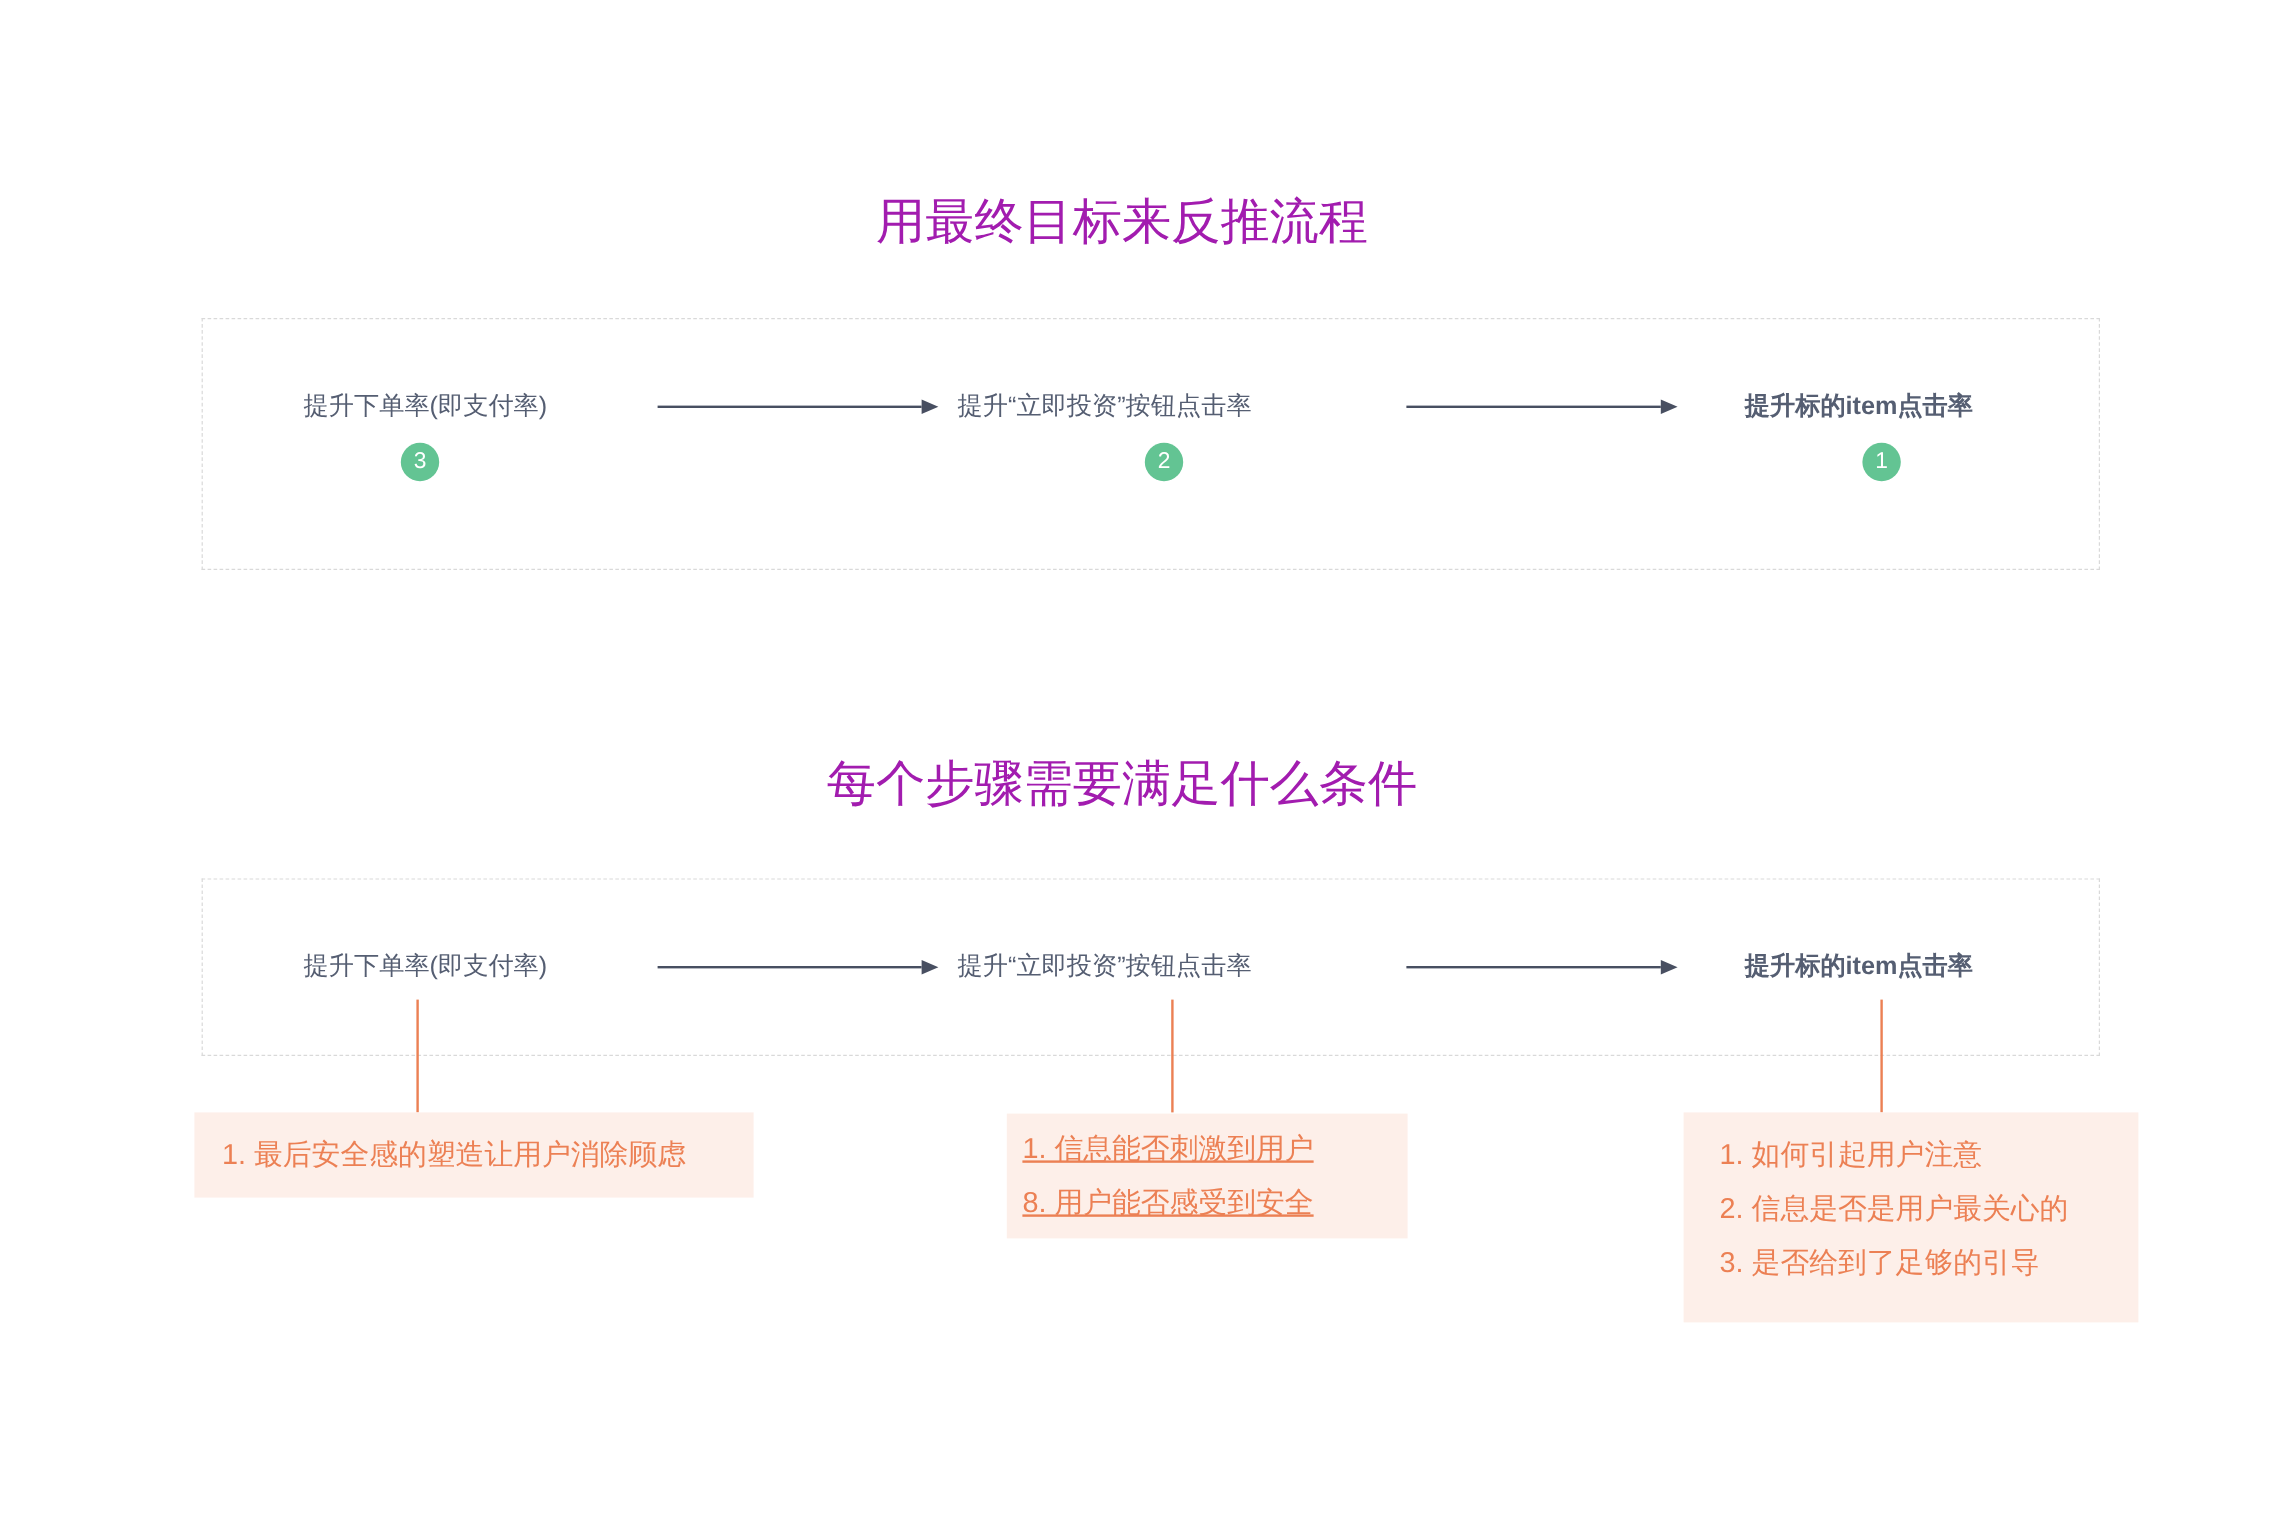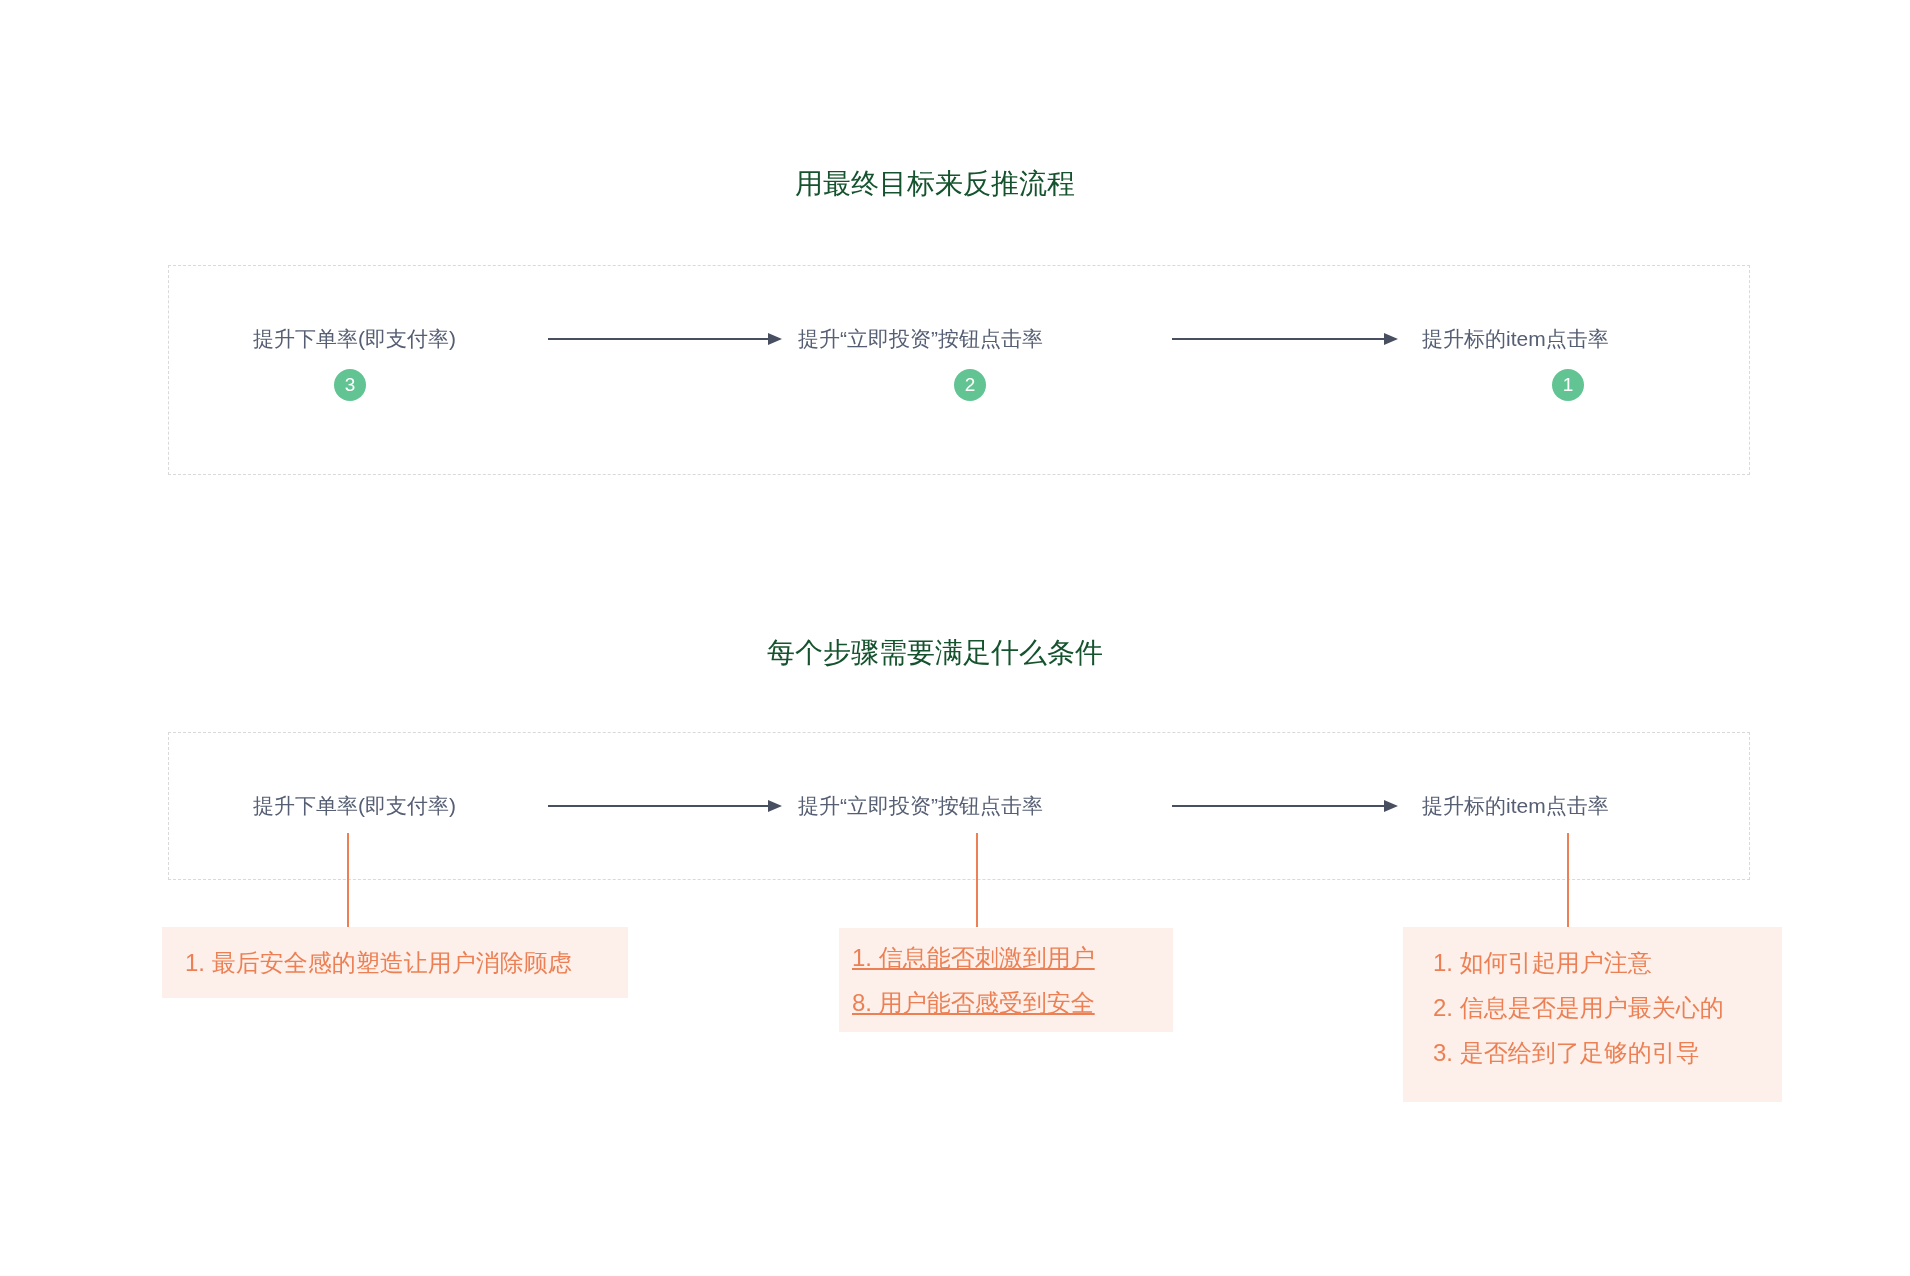--- a/index.html
+++ b/index.html
@@ -6,40 +6,40 @@
   .canvas{
     position:relative;
     width:1910px;height:1276px;
     background:#ffffff;
     font-family:"Liberation Sans","DejaVu Sans",sans-serif;
     overflow:hidden;
   }
   .sec-title{
     position:absolute;left:0;width:1870px;
     text-align:center;
-    font-size:28px;line-height:36px;font-weight:500;
-    color:#14532d;
+    font-size:41px;line-height:36px;font-weight:500;
+    color:#a21caf;
   }
   .t1{top:166px;}
   .t2{top:635px;}
   .dbox{
     position:absolute;left:168px;width:1580px;
     border:1px dashed #d9d9d9;
     box-sizing:content-box;
   }
   .box1{top:265px;height:208px;}
   .box2{top:732px;height:146px;}
   .node{
     position:absolute;top:57px;
     font-size:21px;line-height:32px;font-weight:500;
     color:#555e72;white-space:nowrap;
   }
   .node.n1{left:84px;}
   .node.n2{left:629px;}
-  .node.n3{left:1253px;}
+  .node.n3{left:1285px;font-weight:bold;}
   .arrow{position:absolute;}
   .arrow .shaft{
     position:absolute;top:0;left:0;height:2px;background:#484f61;
   }
   .arrow .head{
     position:absolute;top:-5px;width:0;height:0;
     border-top:6px solid transparent;
     border-bottom:6px solid transparent;
     border-left:14px solid #484f61;
   }

